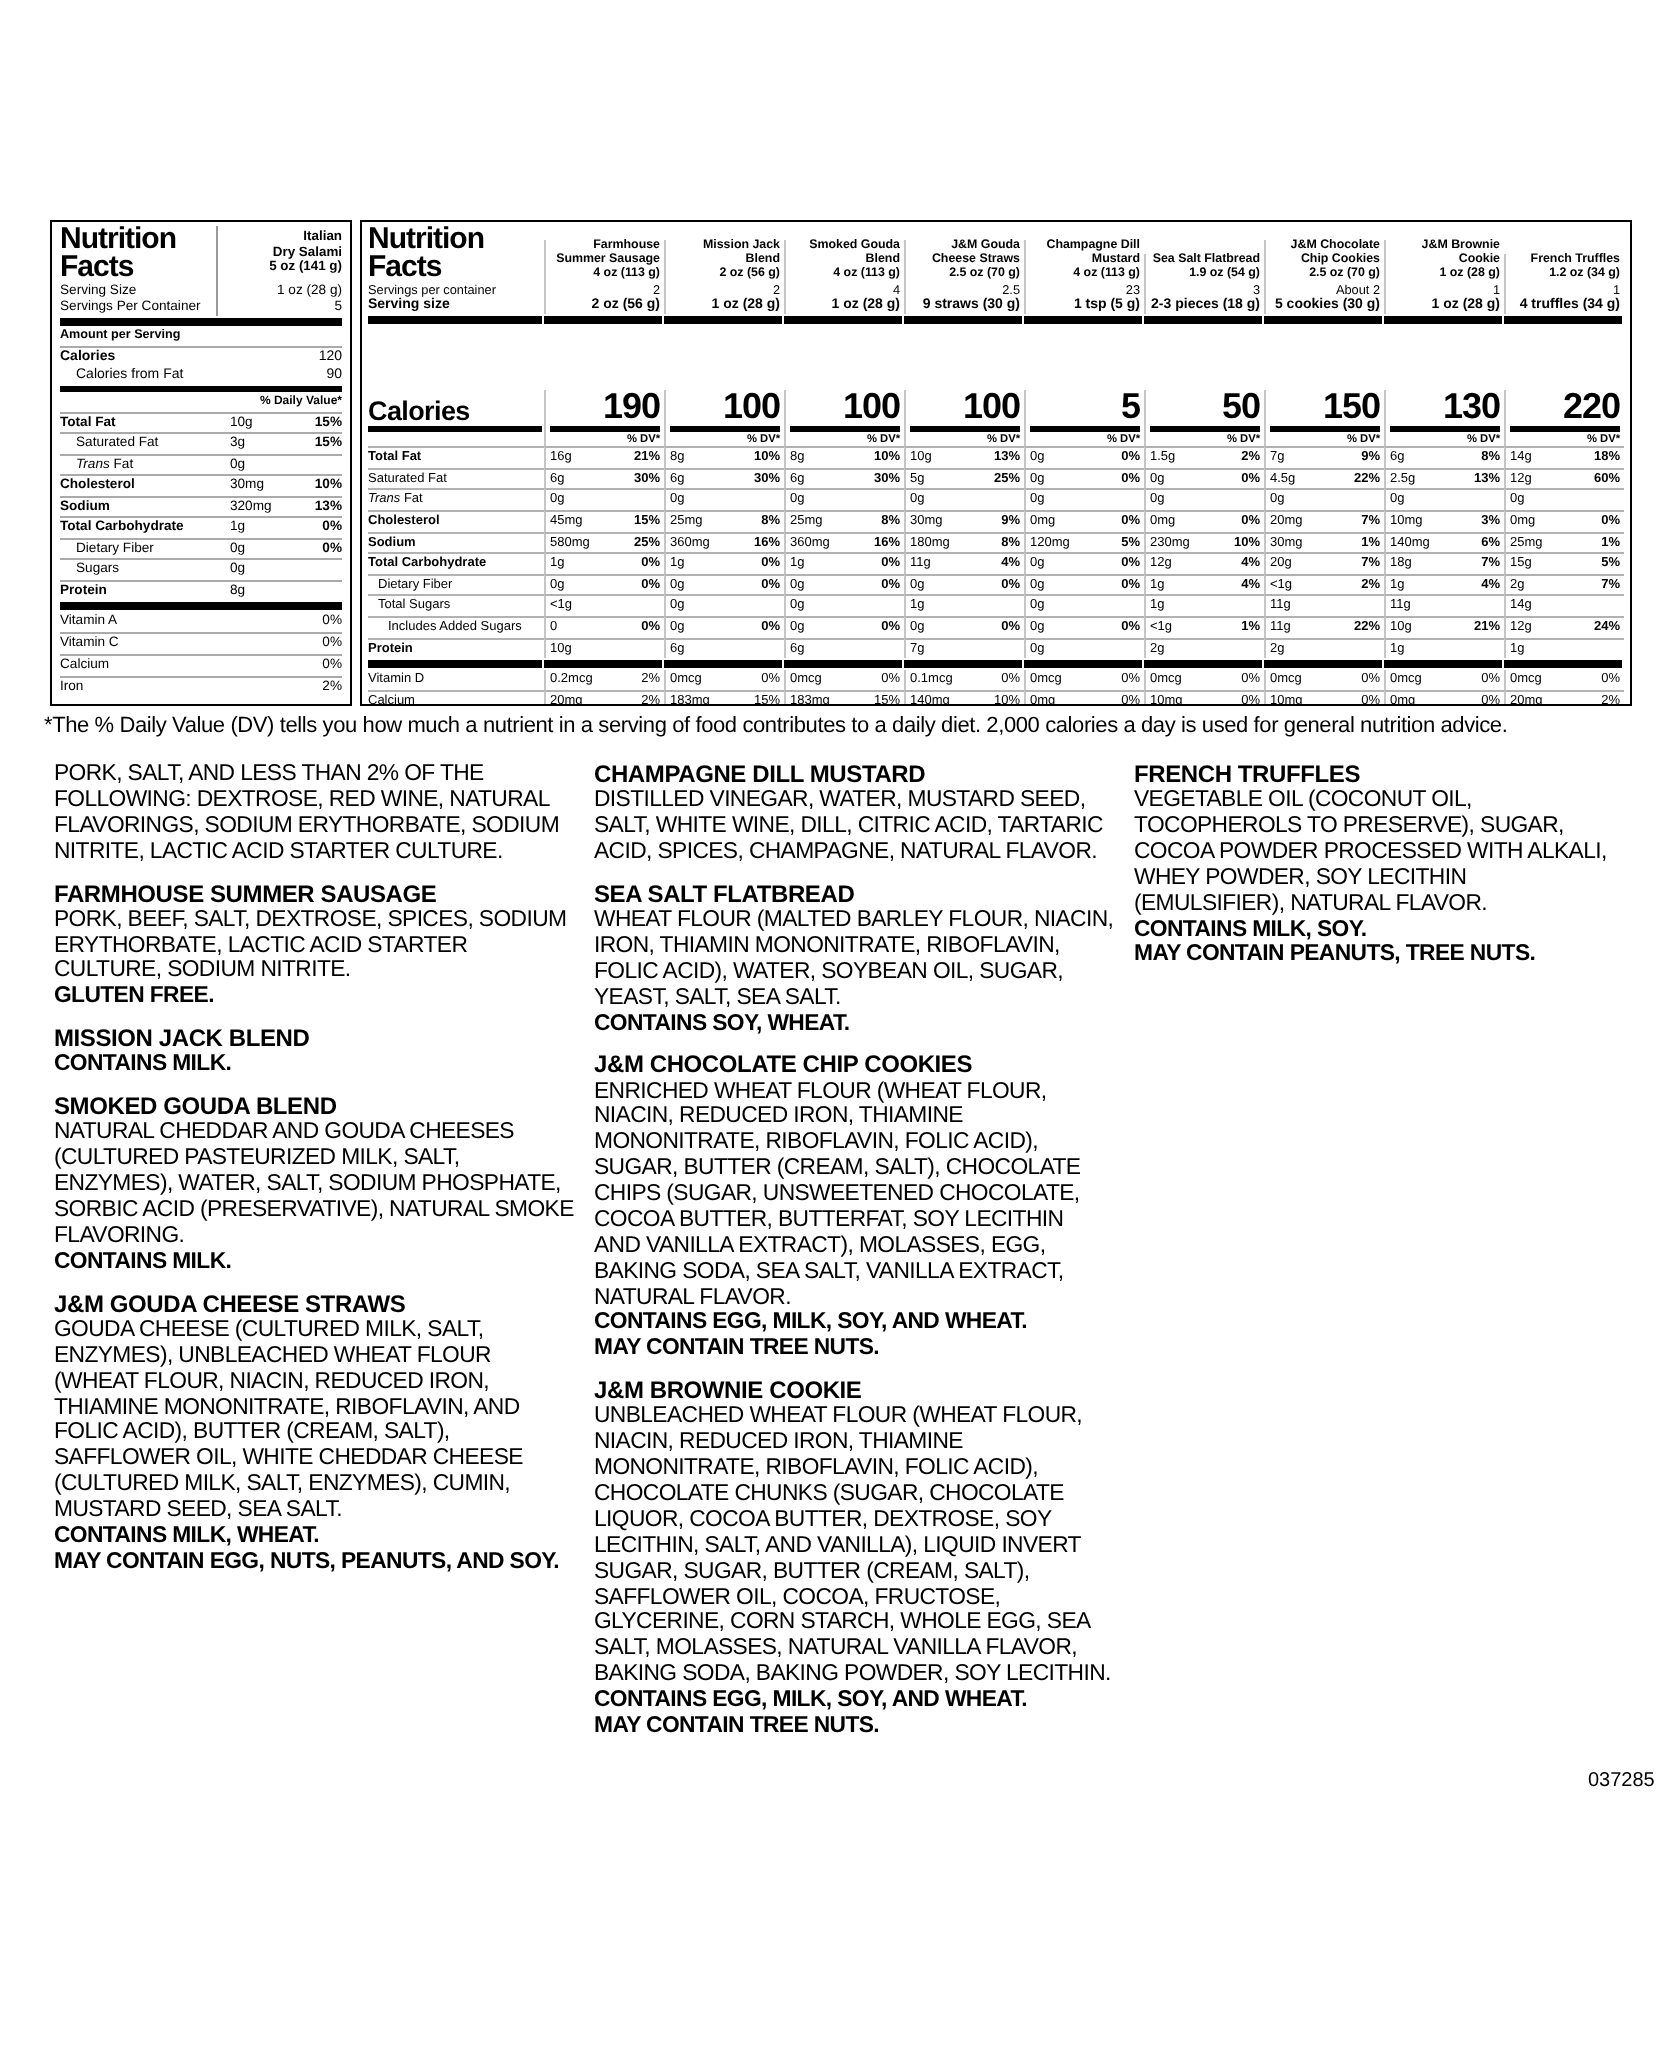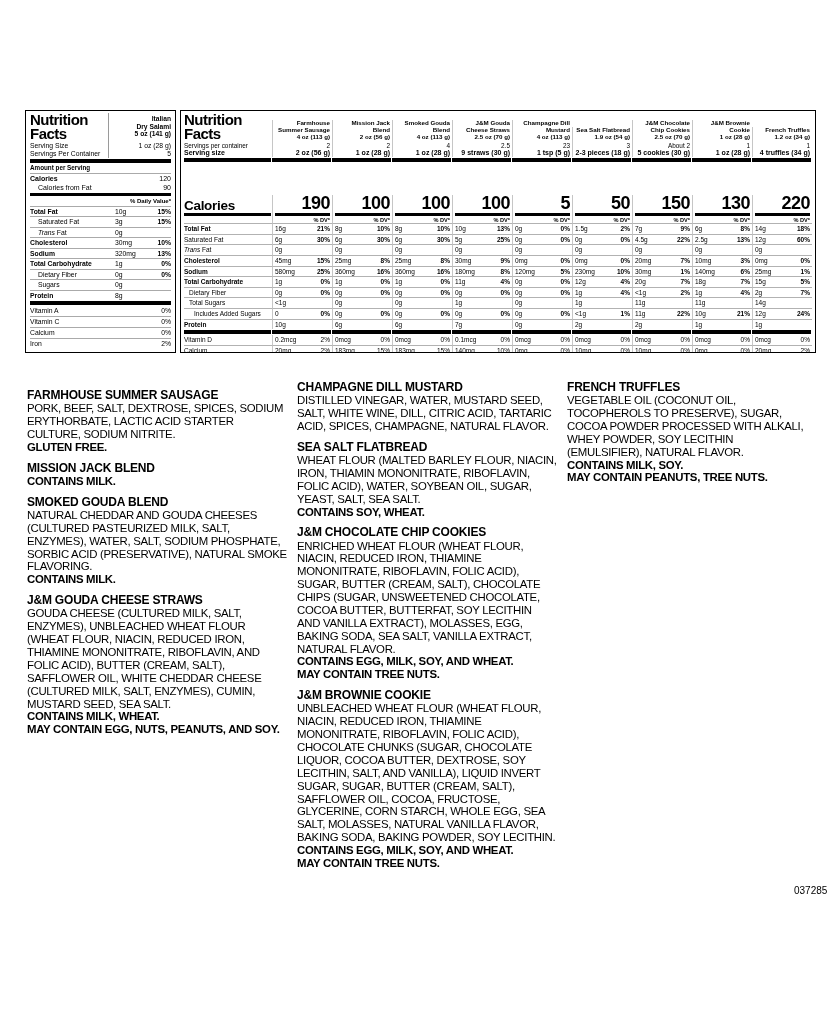--- a/index.html
+++ b/index.html
@@ -860,24 +860,26 @@
             <span class="dv">0%</span>
           </div>
           <div class="mc vcell">
             <span class="val">220mg</span>
             <span class="dv">4%</span>
           </div>
         </div>
       </div>
   </div>
 
+  <div class="footnote">*The % Daily Value (DV) tells you how much a nutrient in a serving of food contributes to a daily diet. 2,000 calories a day is used for general nutrition advice.</div>
 
   <div class="ingredients">
     <div class="ing-col">
         <div class="ing-sec">
+          <div class="ing-body">PORK, SALT, AND LESS THAN 2% OF THE FOLLOWING: DEXTROSE, RED WINE, NATURAL FLAVORINGS, SODIUM ERYTHORBATE, SODIUM NITRITE, LACTIC ACID STARTER CULTURE.</div>
         </div>
         <div class="ing-sec">
           <div class="ing-title">FARMHOUSE SUMMER SAUSAGE</div>
           <div class="ing-body">PORK, BEEF, SALT, DEXTROSE, SPICES, SODIUM ERYTHORBATE, LACTIC ACID STARTER CULTURE, SODIUM NITRITE.</div>
           <div class="ing-note">GLUTEN FREE.</div>
         </div>
         <div class="ing-sec">
           <div class="ing-title">MISSION JACK BLEND</div>
           <div class="ing-note">CONTAINS MILK.</div>
         </div>

